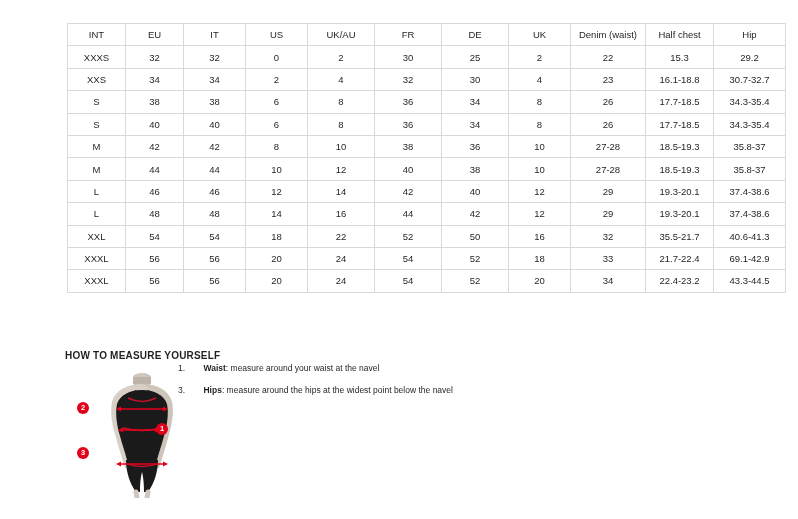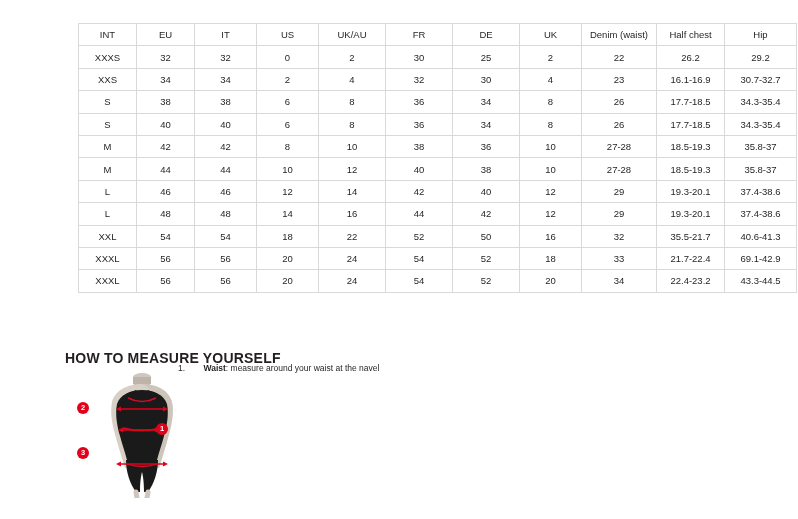--- a/index.html
+++ b/index.html
@@ -14,21 +14,21 @@
   }
   .page {
     position: relative;
     width: 798px;
     height: 519px;
     overflow: hidden;
   }
   
   .table-wrap {
     position: absolute;
-    left: 70px;
+    left: 59px;
     top: 23px;
     width: 668px;
     padding-left: 8px;
   }
   table.size-table {
     border-collapse: collapse;
     width: 668px;
     table-layout: fixed;
   }
   table.size-table td, table.size-table th {
@@ -57,21 +57,21 @@
   col.c7 { width: 62px; }
   col.c8 { width: 75px; }
   col.c9 { width: 68px; }
   col.c10 { width: 72px; }
 
   
   .measure-title {
     position: absolute;
     left: 65px;
     top: 350px;
-    font-size: 14px;
+    font-size: 10px;
     font-weight: bold;
     letter-spacing: 0.2px;
     color: #231f20;
   }
   .figure {
     position: absolute;
     left: 82px;
     top: 368px;
     width: 120px;
     height: 130px;
@@ -142,34 +142,34 @@
         <tr>
           <td>XXXS</td>
           <td>32</td>
           <td>32</td>
           <td>0</td>
           <td>2</td>
           <td>30</td>
           <td>25</td>
           <td>2</td>
           <td>22</td>
-          <td>26.2</td>
+          <td>15.3</td>
           <td>29.2</td>
         </tr>
         <tr>
           <td>XXS</td>
           <td>34</td>
           <td>34</td>
           <td>2</td>
           <td>4</td>
           <td>32</td>
           <td>30</td>
           <td>4</td>
           <td>23</td>
-          <td>16.1-16.9</td>
+          <td>16.1-18.8</td>
           <td>30.7-32.7</td>
         </tr>
         <tr>
           <td>S</td>
           <td>38</td>
           <td>38</td>
           <td>6</td>
           <td>8</td>
           <td>36</td>
           <td>34</td>
@@ -345,15 +345,19 @@
     <div class="bullet-num" style="left:74px; top:55px;">1</div>
     <div class="bullet-num" style="left:-5px; top:34px;">2</div>
     <div class="bullet-num" style="left:-5px; top:79px;">3</div>
   </div>
 
   <div class="steps">
     <div class="step">
       <span>1.</span>
       <b>Waist</b><span>: measure around your waist at the navel</span>
     </div>
+    <div class="step">
+      <span>3.</span>
+      <b>Hips</b><span>: measure around the hips at the widest point below the navel</span>
+    </div>
   </div>
 
 </div>
 
 </body></html>

